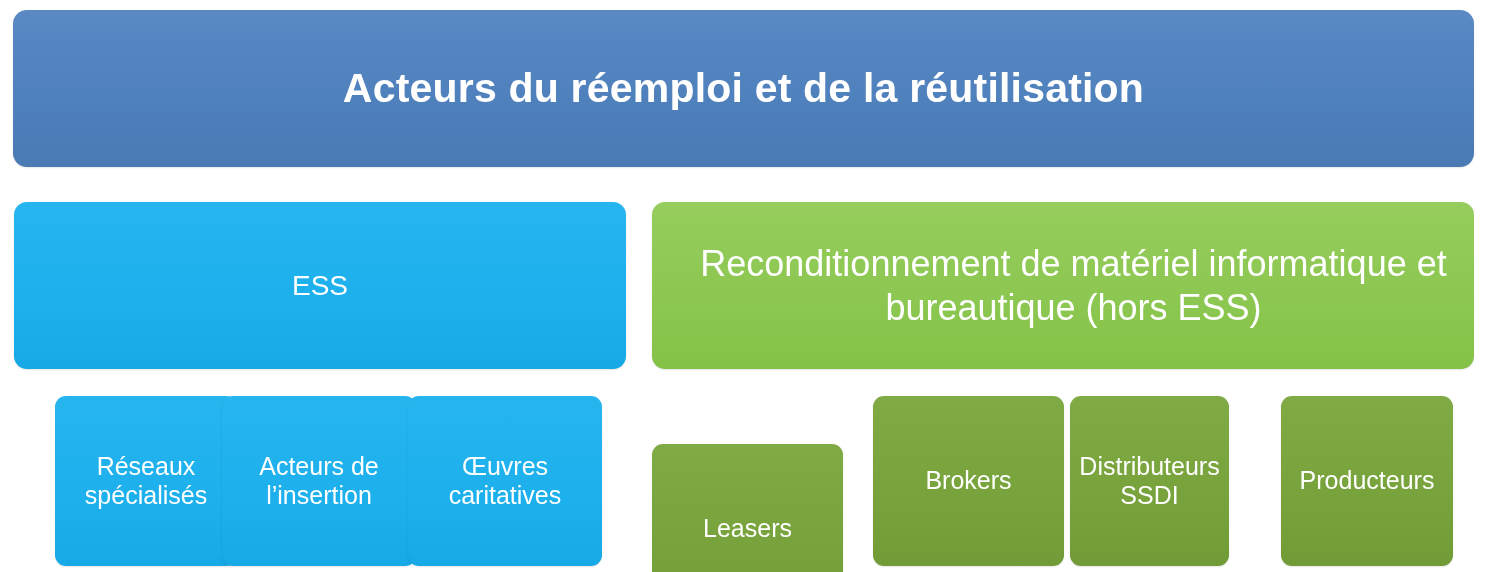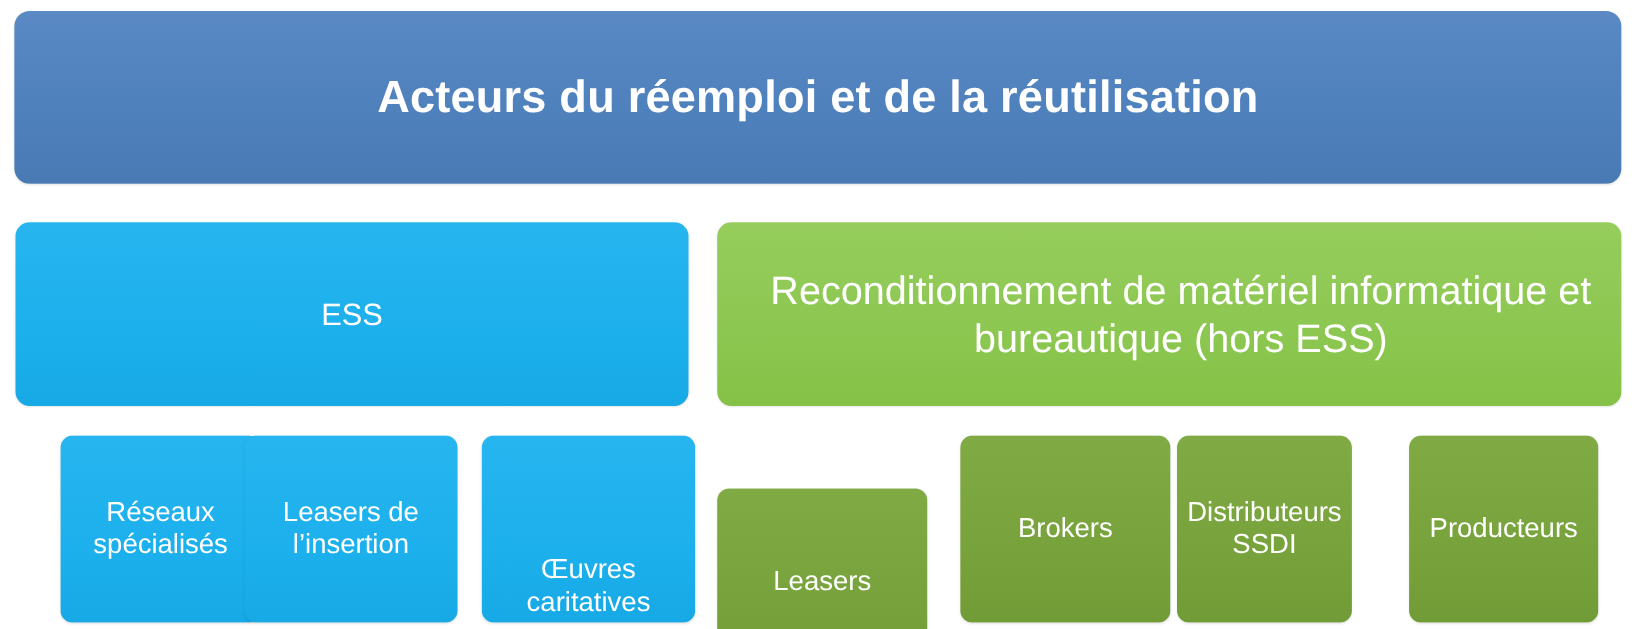--- a/index.html
+++ b/index.html
@@ -85,21 +85,21 @@
     background: #1CB0EC;
     background-image: linear-gradient(180deg, #27b5ef 0%, #1CB0EC 60%, #16a9e6 100%);
   }
   .leaf-green {
     background: #78A33C;
     background-image: linear-gradient(180deg, #80ab44 0%, #78A33C 60%, #719b36 100%);
   }
 
   .leaf-1 { left: 14px;   width: 182px; margin-left: 41px; }
   .leaf-2 { left: 222px;  width: 194px; }
-  .leaf-3 { left: 438px;  width: 194px; align-items: flex-end; }
+  .leaf-3 { left: 408px;  width: 194px; }
   .leaf-4 { left: 652px;  width: 191px; margin-top: 48px; }
   .leaf-5 { left: 861px;  width: 191px; margin-left: 12px; }
   .leaf-6 { left: 1070px; width: 159px; }
   .leaf-7 { left: 1281px; width: 172px; }
 
   .label { display: block; }
 </style>
 </head>
 <body>
 
@@ -115,21 +115,21 @@
 
   <div class="box family-box family-recond">
     <span class="label">Reconditionnement de matériel informatique et bureautique (hors ESS)</span>
   </div>
 
   <div class="box leaf-box leaf-blue leaf-1">
     <span class="label">Réseaux spécialisés</span>
   </div>
 
   <div class="box leaf-box leaf-blue leaf-2">
-    <span class="label">Leasers de l’insertion</span>
+    <span class="label">Acteurs de l’insertion</span>
   </div>
 
   <div class="box leaf-box leaf-blue leaf-3">
     <span class="label">Œuvres caritatives</span>
   </div>
 
   <div class="box leaf-box leaf-green leaf-4">
     <span class="label">Leasers</span>
   </div>
 

